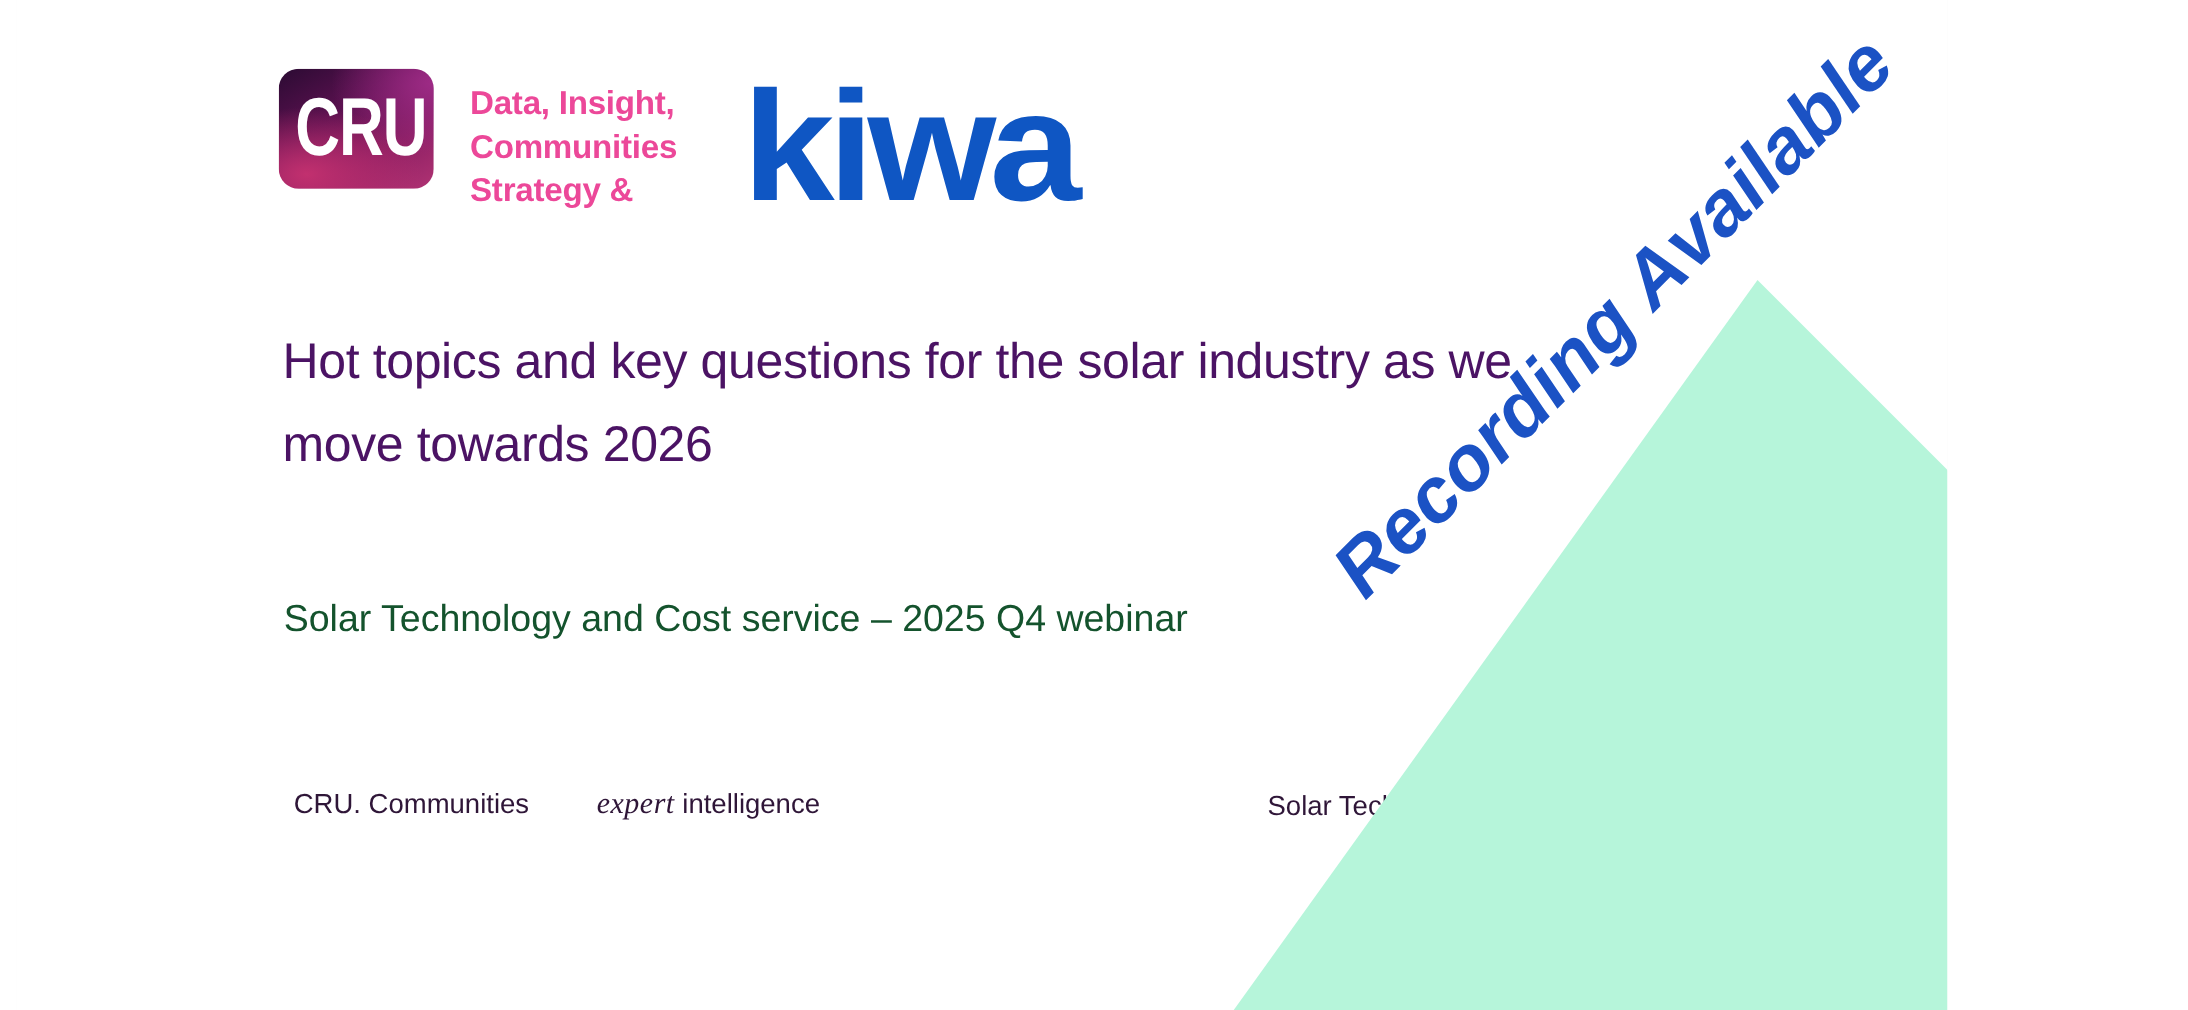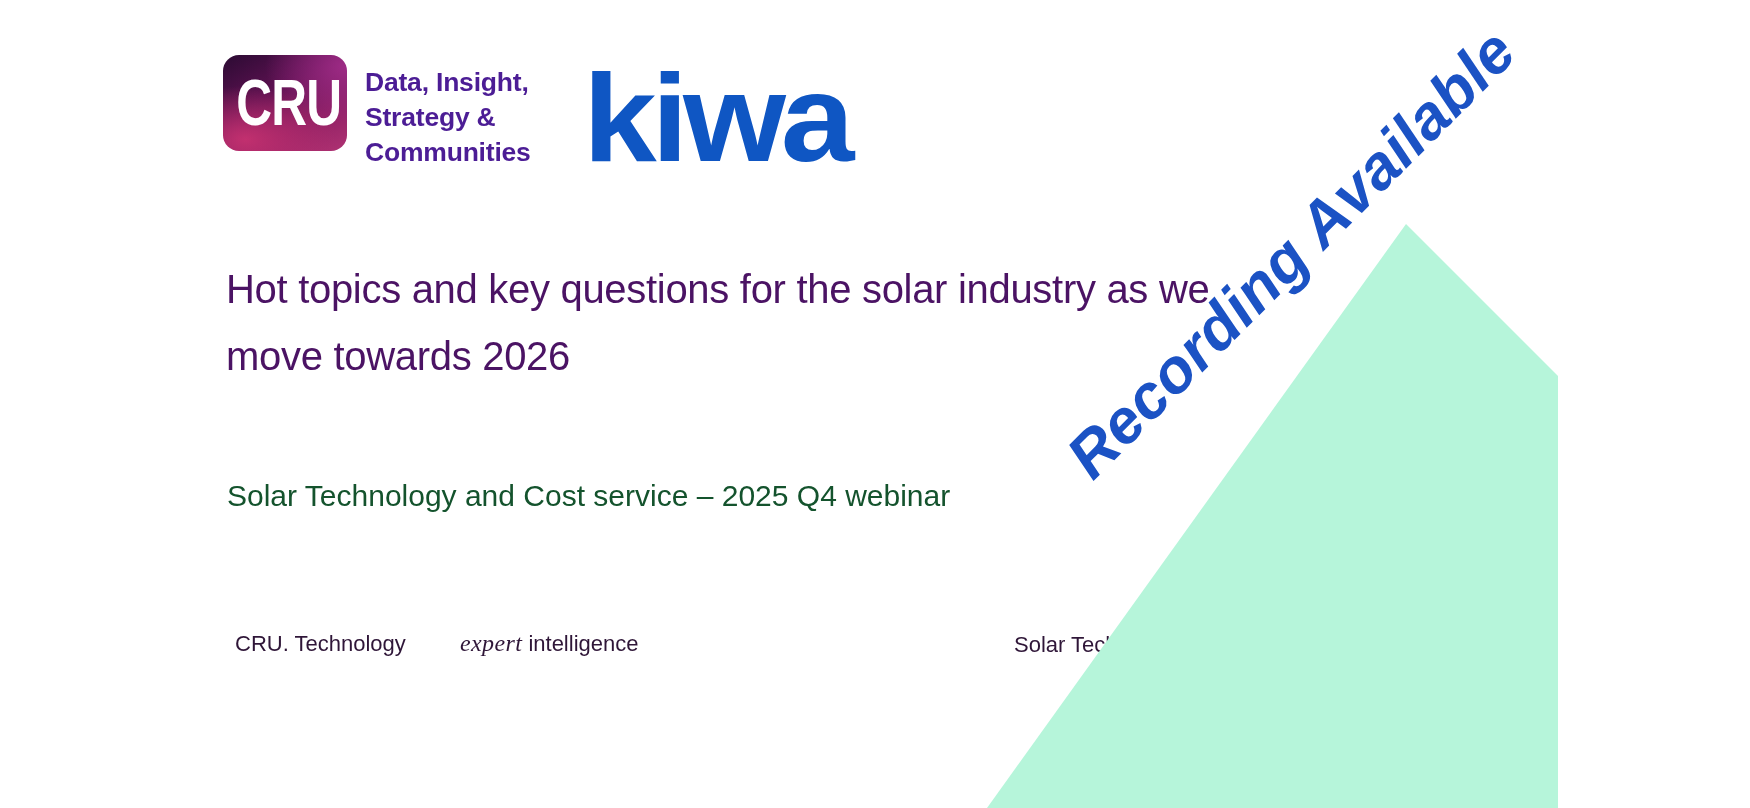--- a/index.html
+++ b/index.html
@@ -84,26 +84,26 @@
     font-size: 62px;
     letter-spacing: -1px;
     line-height: 1;
     transform-origin: center;
   }
   .cru-text span {
     display: inline-block;
     transform: scaleX(0.80) scaleY(1.06);
   }
   .cru-tagline {
-    margin-left: 18px;
+    margin-left: 29px;
     font-family: "Liberation Sans", sans-serif;
     font-weight: 700;
     font-size: 26.5px;
     line-height: 35px;
-    color: #4c1d95;
+    color: #ec4899;
     letter-spacing: -0.2px;
     padding-top: 10px;
     white-space: nowrap;
   }
   .kiwa-mark {
     margin-left: 52px;
     font-family: "Liberation Sans", sans-serif;
     font-weight: 700;
     font-size: 125px;
     line-height: 125px;
@@ -208,33 +208,33 @@
   <div class="slide">
 
     <div class="logo-row">
 
       <div class="cru-mark">
         <div class="cru-text"><span>CRU</span></div>
       </div>
 
       <div class="cru-tagline">
         <div>Data, Insight,</div>
+        <div>Communities</div>
         <div>Strategy &amp;</div>
-        <div>Communities</div>
       </div>
 
       <div class="kiwa-mark">kiwa</div>
 
     </div>
 
     <div class="title">Hot topics and key questions for the solar industry as we move towards 2026</div>
 
     <div class="subtitle">Solar Technology and Cost service – 2025 Q4 webinar</div>
 
-    <div class="footer-left"><span>CRU. Technology </span><span class="expert">expert</span><span> intelligence</span></div>
+    <div class="footer-left"><span>CRU. Communities </span><span class="expert">expert</span><span> intelligence</span></div>
 
     <div class="footer-right">Solar Technology and Cost Service</div>
 
     <div class="band-wrap">
       <svg class="band" viewBox="0 0 1558 808" preserveAspectRatio="none">
         <polygon id="band-poly" points="1393,224 1558,389 1558,808 974,808" fill="#B6F5DA"></polygon>
       </svg>
       <div class="band-label" style="color: rgb(27, 82, 196);">Recording Available</div>
     </div>
 

